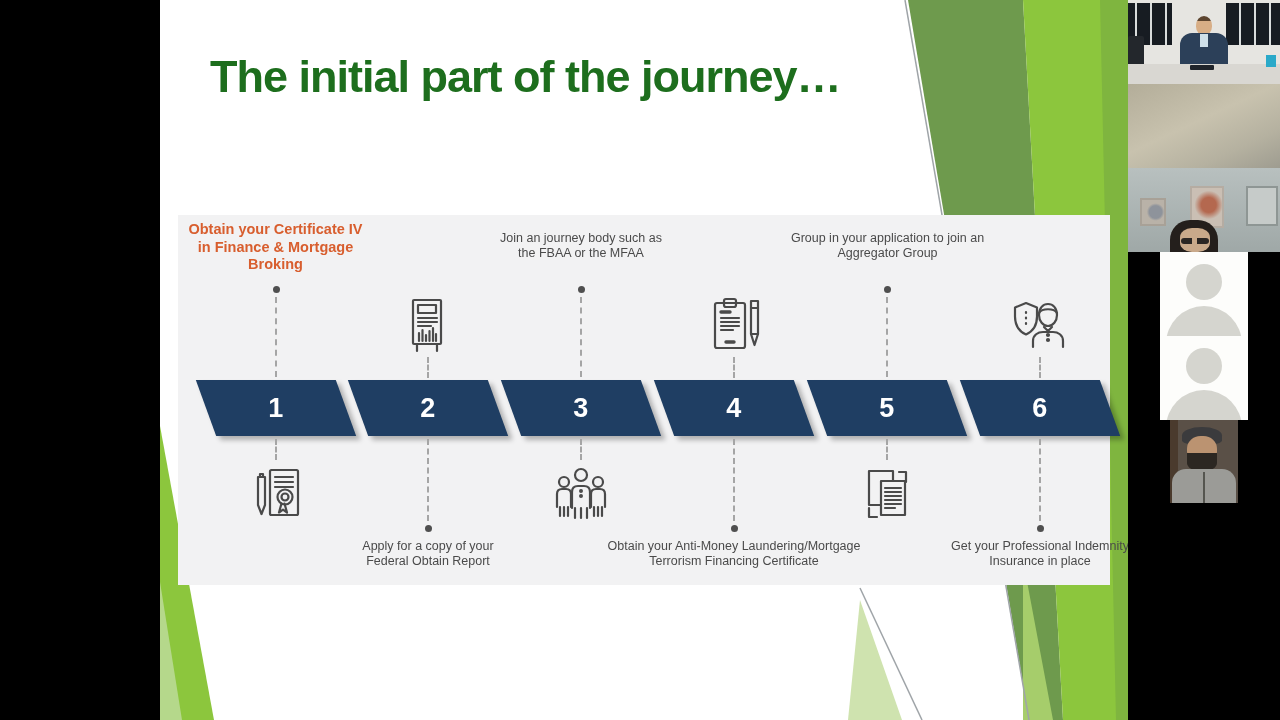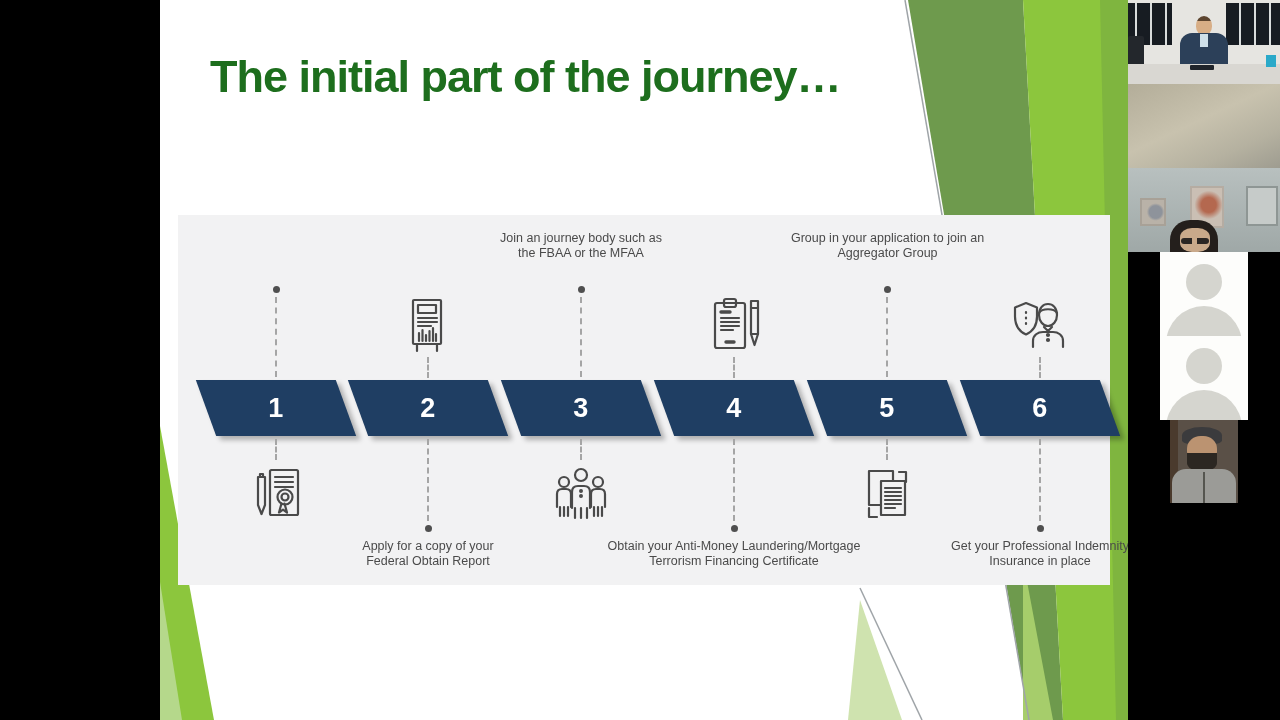--- a/index.html
+++ b/index.html
@@ -114,20 +114,21 @@
       <line x1="700" y1="588" x2="762" y2="720" stroke="#9fa4a8" stroke-width="1.5"></line>
       <polygon points="0,426 0,720 54,720" fill="#8cc63d"></polygon>
       <polygon points="0,582 0,720 22,720" fill="#b5d88b"></polygon>
     </svg>
 
     <h1 class="slide-title">The initial part of the journey…</h1>
 
     <div class="panel">
 
       <div class="col col1">
+        <div class="lbl top">Obtain your Certificate IV in Finance &amp; Mortgage Broking</div>
         <span class="dot t"></span>
         <span class="dash long-top"></span>
         <div class="shape">
             <span class="num">1</span>
           </div>
         <span class="dash stub-bottom"></span>
         <div class="icon below">
           <svg viewBox="0 0 64 64">
             <path d="M14 14 h7 M14 14 v28 M21 14 v28 M14 42 l3.5 9 3.5 -9 M16 14 v-3 h3 v3"></path>
             <rect x="26" y="7" width="28" height="45" rx="1.5"></rect>

